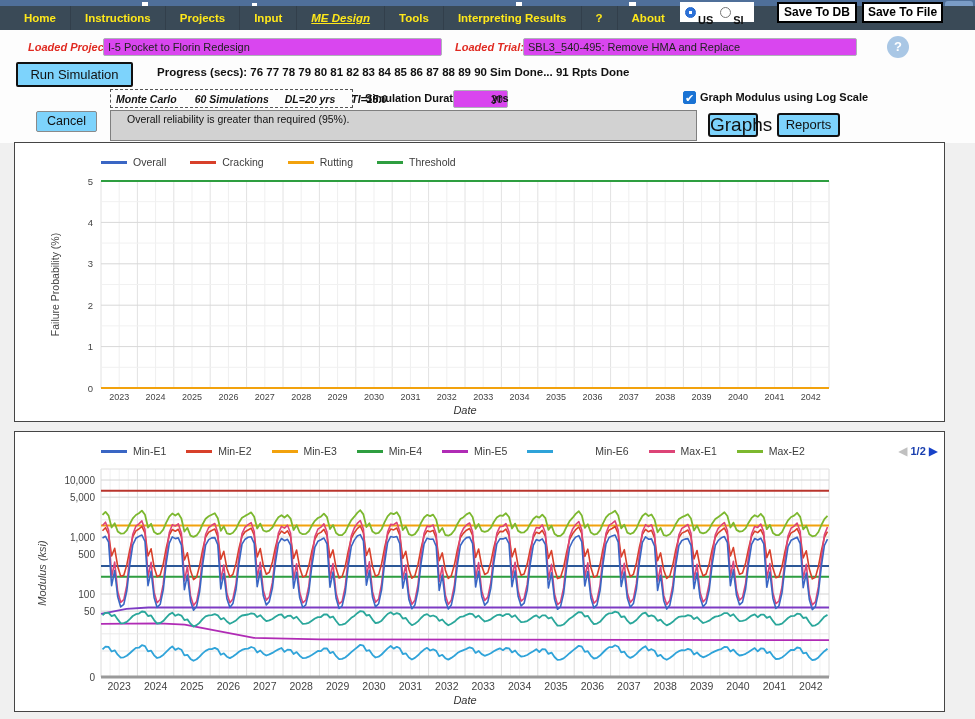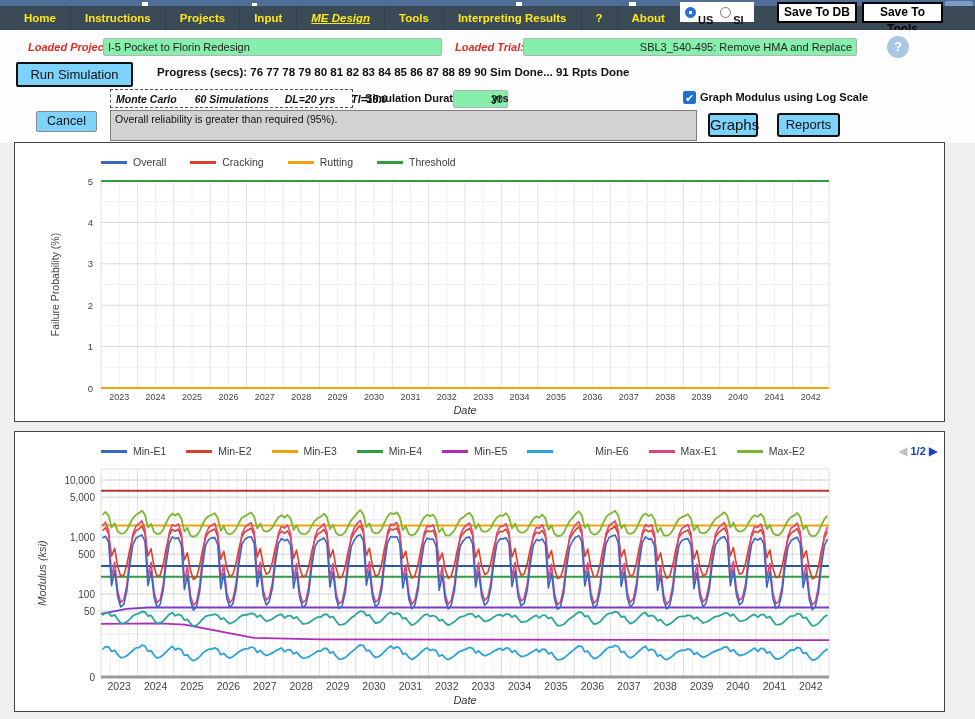--- a/index.html
+++ b/index.html
@@ -23,41 +23,41 @@
   .unit-label{margin-right:2px;margin-top:15px;}
   .save-btn{position:absolute;top:2px;height:21px;background:#fff;border:2px solid #000;font-weight:bold;font-size:12px;color:#000;text-align:center;line-height:17px;box-sizing:border-box;cursor:pointer;}
   #save-db{left:777px;width:80px;}
   #save-file{left:862px;width:81px;}
 
   
   .topband{position:absolute;left:0;top:30px;width:975px;height:113px;background:#fdfdfd;}
 
   
   .red-label{position:absolute;color:#e02b22;font-weight:bold;font-style:italic;font-size:11px;}
-  .text-input{position:absolute;height:18px;border:1px solid #aeb3b9;border-radius:2px;background:#86efac;font-size:11px;color:#222;padding:0 4px;box-sizing:border-box;font-family:"Liberation Sans",sans-serif;}
+  .text-input{position:absolute;height:18px;border:1px solid #aeb3b9;border-radius:2px;background:#d946ef;font-size:11px;color:#222;padding:0 4px;box-sizing:border-box;font-family:"Liberation Sans",sans-serif;}
   .help-circle{position:absolute;left:887px;top:36px;width:22px;height:22px;border-radius:50%;background:#a9c7e5;color:#fff;font-weight:bold;font-size:13px;text-align:center;line-height:22px;cursor:pointer;}
 
   
   .cmd-btn{position:absolute;background:#7dd3fc;box-sizing:border-box;text-align:center;cursor:pointer;color:#111;}
   #run-btn{left:16px;top:62px;width:117px;height:25px;border:2px solid #111;border-radius:2px;font-size:13px;line-height:21px;}
   .progress{position:absolute;left:157px;top:66px;font-size:11.5px;font-weight:bold;color:#111;white-space:nowrap;}
 
   
   .mc-box{position:absolute;left:110px;top:89px;width:243px;height:19px;border:1px dashed #555;box-sizing:border-box;display:flex;align-items:center;font-size:10.5px;font-weight:bold;font-style:italic;color:#111;}
   .mc-box span{white-space:nowrap;}
   .sim-dur-label{position:absolute;left:365px;top:92px;font-size:11px;font-weight:bold;color:#111;}
   #dur-input{left:453px;top:90px;width:55px;text-align:right;}
   .yrs{position:absolute;left:492px;top:92px;font-size:11px;font-weight:bold;color:#111;}
   .chk{position:absolute;left:683px;top:91px;width:13px;height:13px;background:#1a73d4;border:1px solid #1a73d4;border-radius:2px;color:#fff;font-size:11px;line-height:13px;text-align:center;box-sizing:border-box;cursor:pointer;}
   .chk-label{position:absolute;left:700px;top:91px;font-size:11px;font-weight:bold;color:#111;}
 
   
   #cancel-btn{left:36px;top:111px;width:61px;height:21px;border:1px solid #8a8a8a;border-radius:2px;font-size:12.5px;line-height:19px;}
-  .status-box{position:absolute;left:110px;top:110px;width:587px;height:31px;background:#d2d2d2;border:1px solid #7f7f7f;box-sizing:border-box;font-size:10.5px;color:#111;padding:2px 4px;}
-  #graphs-btn{left:708px;top:113px;width:50px;height:24px;border:2px solid #111;border-radius:3px;font-size:15px;line-height:20px;}
+  .status-box{position:absolute;left:110px;top:110px;width:587px;height:31px;background:#d2d2d2;border:1px solid #7f7f7f;box-sizing:border-box;font-size:10.5px;color:#111;padding:2px 16px;}
+  #graphs-btn{left:708px;top:113px;width:50px;height:24px;border:2px solid #111;border-radius:3px;font-size:19px;line-height:20px;}
   #reports-btn{left:777px;top:113px;width:63px;height:24px;border:2px solid #111;border-radius:3px;font-size:13px;line-height:20px;}
 
   
   .chart-box{position:absolute;left:14px;width:931px;background:#ffffff;border:1px solid #454545;box-sizing:border-box;}
   #chart1{top:142px;height:280px;}
   #chart2{top:431px;height:281px;}
   .legend-row{position:absolute;left:86px;top:13px;display:flex;align-items:center;z-index:2;}
   .leg-item{display:flex;align-items:center;margin-right:24px;}
   .leg-swatch{width:26px;height:3px;margin-right:6px;}
   .leg-label{font-size:10.5px;color:#3c3c3c;}
@@ -95,28 +95,28 @@
         <div class="nav-item">About</div>
       </div>
   </div>
   <div class="units-box">
     <span class="radio sel"></span>
     <span class="unit-label">US</span>
     <span class="radio"></span>
     <span class="unit-label">SI</span>
   </div>
   <div class="save-btn" id="save-db">Save To DB</div>
-  <div class="save-btn" id="save-file">Save To Tools</div>
+  <div class="save-btn" id="save-file">Save To File</div>
 
   <div class="topband"></div>
 
   <div class="red-label" style="left:28px;top:41px;">Loaded Project:</div>
   <input class="text-input" style="left: 103px; top: 38px; width: 339px;" value="I-5 Pocket to Florin Redesign">
   <div class="red-label" style="left:455px;top:41px;">Loaded Trial:</div>
-  <input class="text-input" style="left: 523px; top: 38px; width: 334px; text-align: right;" value="SBL3_540-495: Remove HMA and Replace">
+  <input class="text-input" style="left: 523px; top: 38px; width: 334px;" value="SBL3_540-495: Remove HMA and Replace">
   <div class="help-circle">?</div>
 
   <div class="cmd-btn" id="run-btn">Run Simulation</div>
   <div class="progress">Progress (secs): 76 77 78 79 80 81 82 83 84 85 86 87 88 89 90 Sim Done... 91 Rpts Done</div>
 
   <div class="mc-box">
     <span style="margin-left:5px;">Monte Carlo</span>
     <span style="margin-left:18px;">60 Simulations</span>
     <span style="margin-left:16px;">DL=20 yrs</span>
     <span style="margin-left:16px;">TI=15.0</span>

